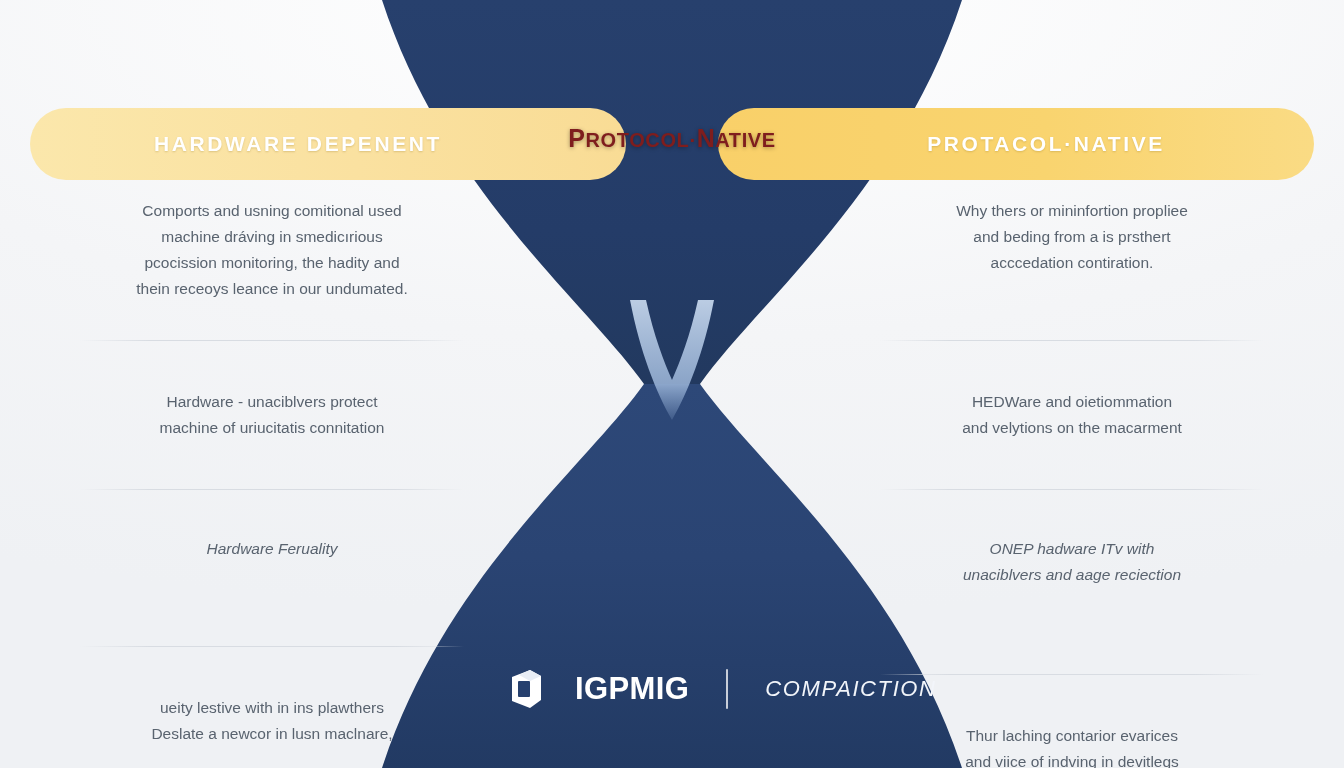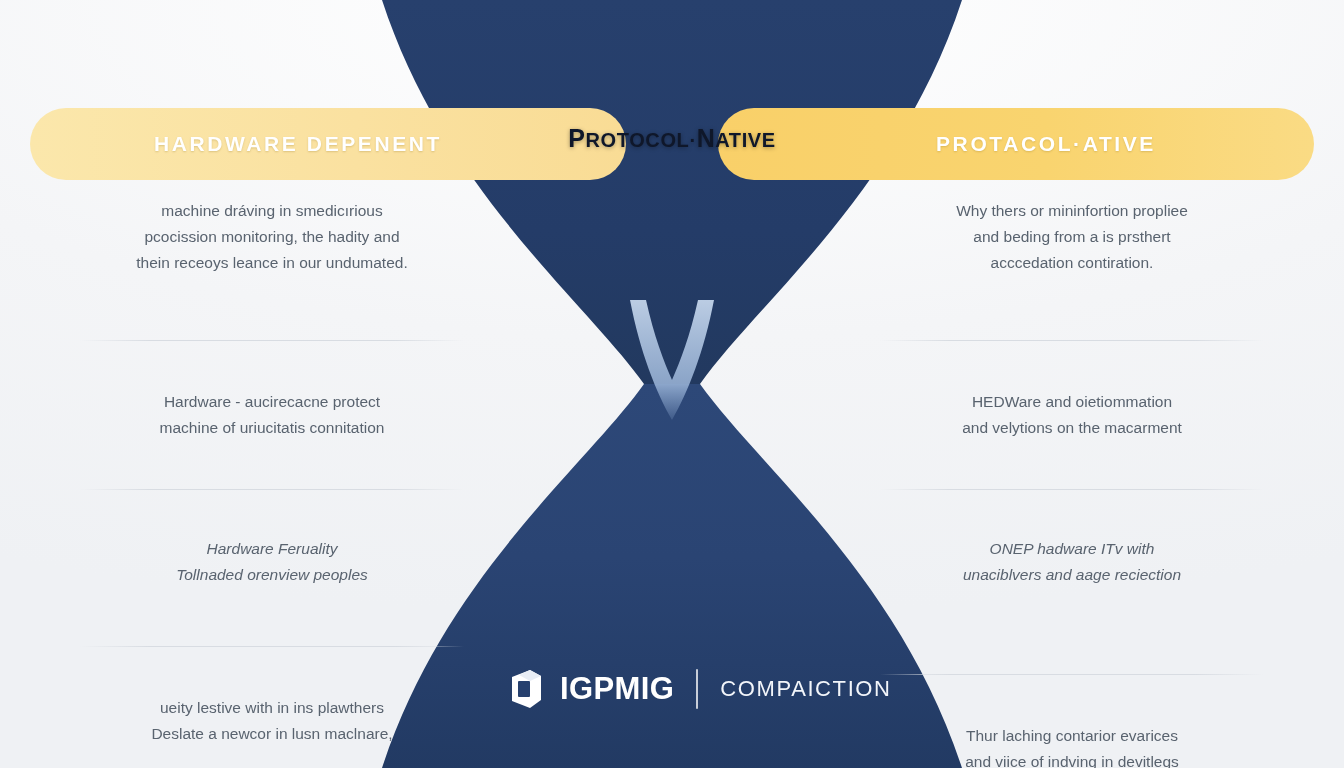--- a/index.html
+++ b/index.html
@@ -39,21 +39,21 @@
   }
   .pill-left .pill-label{ padding-right:60px; }
   .pill-right .pill-label{ padding-left:60px; }
 
   
   .funnel{position:absolute;left:0;top:0;width:1344px;height:768px;}
 
   
   .center-title{
     position:absolute;left:472px;top:124px;width:400px;
-    text-align:center;color:#0f172a;
+    text-align:center;color:#7f1d1d;
     font-size:25px;font-weight:700;letter-spacing:.6px;
     text-shadow:0 1px 4px rgba(0,0,0,.35);
     white-space:nowrap;
   }
   .center-title .cap{font-size:25px;}
   .center-title .sm{font-size:20px;}
 
   
   .col{position:absolute;top:196px;width:400px;}
   .col-left{left:72px;}
@@ -74,32 +74,32 @@
   .b3{min-height:52px;}
   .col-left .b0,.col-right .b0{padding-bottom:6px;}
   .sp-a{height:16px;}
   .sp-b{height:44px;}
   .sp-c{height:32px;}
   .sp-d{height:30px;}
 
   
   .brand{
     position:absolute;left:508px;top:666px;height:46px;
-    display:flex;align-items:center;gap:16px;
+    display:flex;align-items:center;gap:31px;
   }
   .brand-icon{width:36px;height:40px;display:block;}
   .brand-name{
     color:#ffffff;font-size:31px;font-weight:700;letter-spacing:.4px;
   }
   .brand-sep{
     width:2px;height:40px;background:rgba(255,255,255,.75);
     margin:0 6px;border-radius:1px;
   }
   .brand-sub{
-    color:#f2f5fa;font-size:22px;font-weight:400;letter-spacing:1.6px;
+    color:#f2f5fa;font-size:22px;font-weight:400;letter-spacing:1.6px;font-style:italic;
   }
 </style>
 </head>
 <body>
 
 <div id="stage">
 
   <div class="bg-wash"></div>
 
   <svg class="funnel" viewBox="0 0 1344 768" preserveAspectRatio="none">
@@ -137,48 +137,48 @@
              L 714,300
              C 704,352 688,392 672,420
              C 656,392 640,352 630,300 Z" fill="url(#gWaist)"></path>
   </svg>
 
   <div class="pill pill-left">
     <div class="pill-label">HARDWARE DEPENENT</div>
   </div>
 
   <div class="pill pill-right">
-    <div class="pill-label">PROTACOL·ATIVE</div>
+    <div class="pill-label">PROTACOL·NATIVE</div>
   </div>
 
   <div class="center-title">
     <span class="cap">P</span><span class="sm">ROTOCOL</span><span class="sm">·</span><span class="cap">N</span><span class="sm">ATIVE</span>
   </div>
 
   <div class="col col-left">
     <div class="block b0">
+      <p>Comports and usning comitional used</p>
       <p>machine dráving in smedicırious</p>
       <p>pcocission monitoring, the hadity and</p>
       <p>thein receoys leance in our undumated.</p>
     </div>
     <div class="sp-a"></div>
     <div class="divider"></div>
     <div class="sp-c"></div>
 
     <div class="block b1">
-      <p>Hardware - aucirecacne protect</p>
+      <p>Hardware - unaciblvers protect</p>
       <p>machine of uriucitatis connitation</p>
     </div>
     <div class="sp-c"></div>
     <div class="divider"></div>
     <div class="sp-d"></div>
 
     <div class="block b2">
       <p>Hardware Feruality</p>
-      <p>Tollnaded orenview peoples</p>
     </div>
     <div class="sp-a"></div>
     <div class="divider"></div>
     <div class="sp-c"></div>
 
     <div class="block b3">
       <p>ueity lestive with in ins plawthers</p>
       <p>Deslate a newcor in lusn maclnare,</p>
     </div>
   </div>

